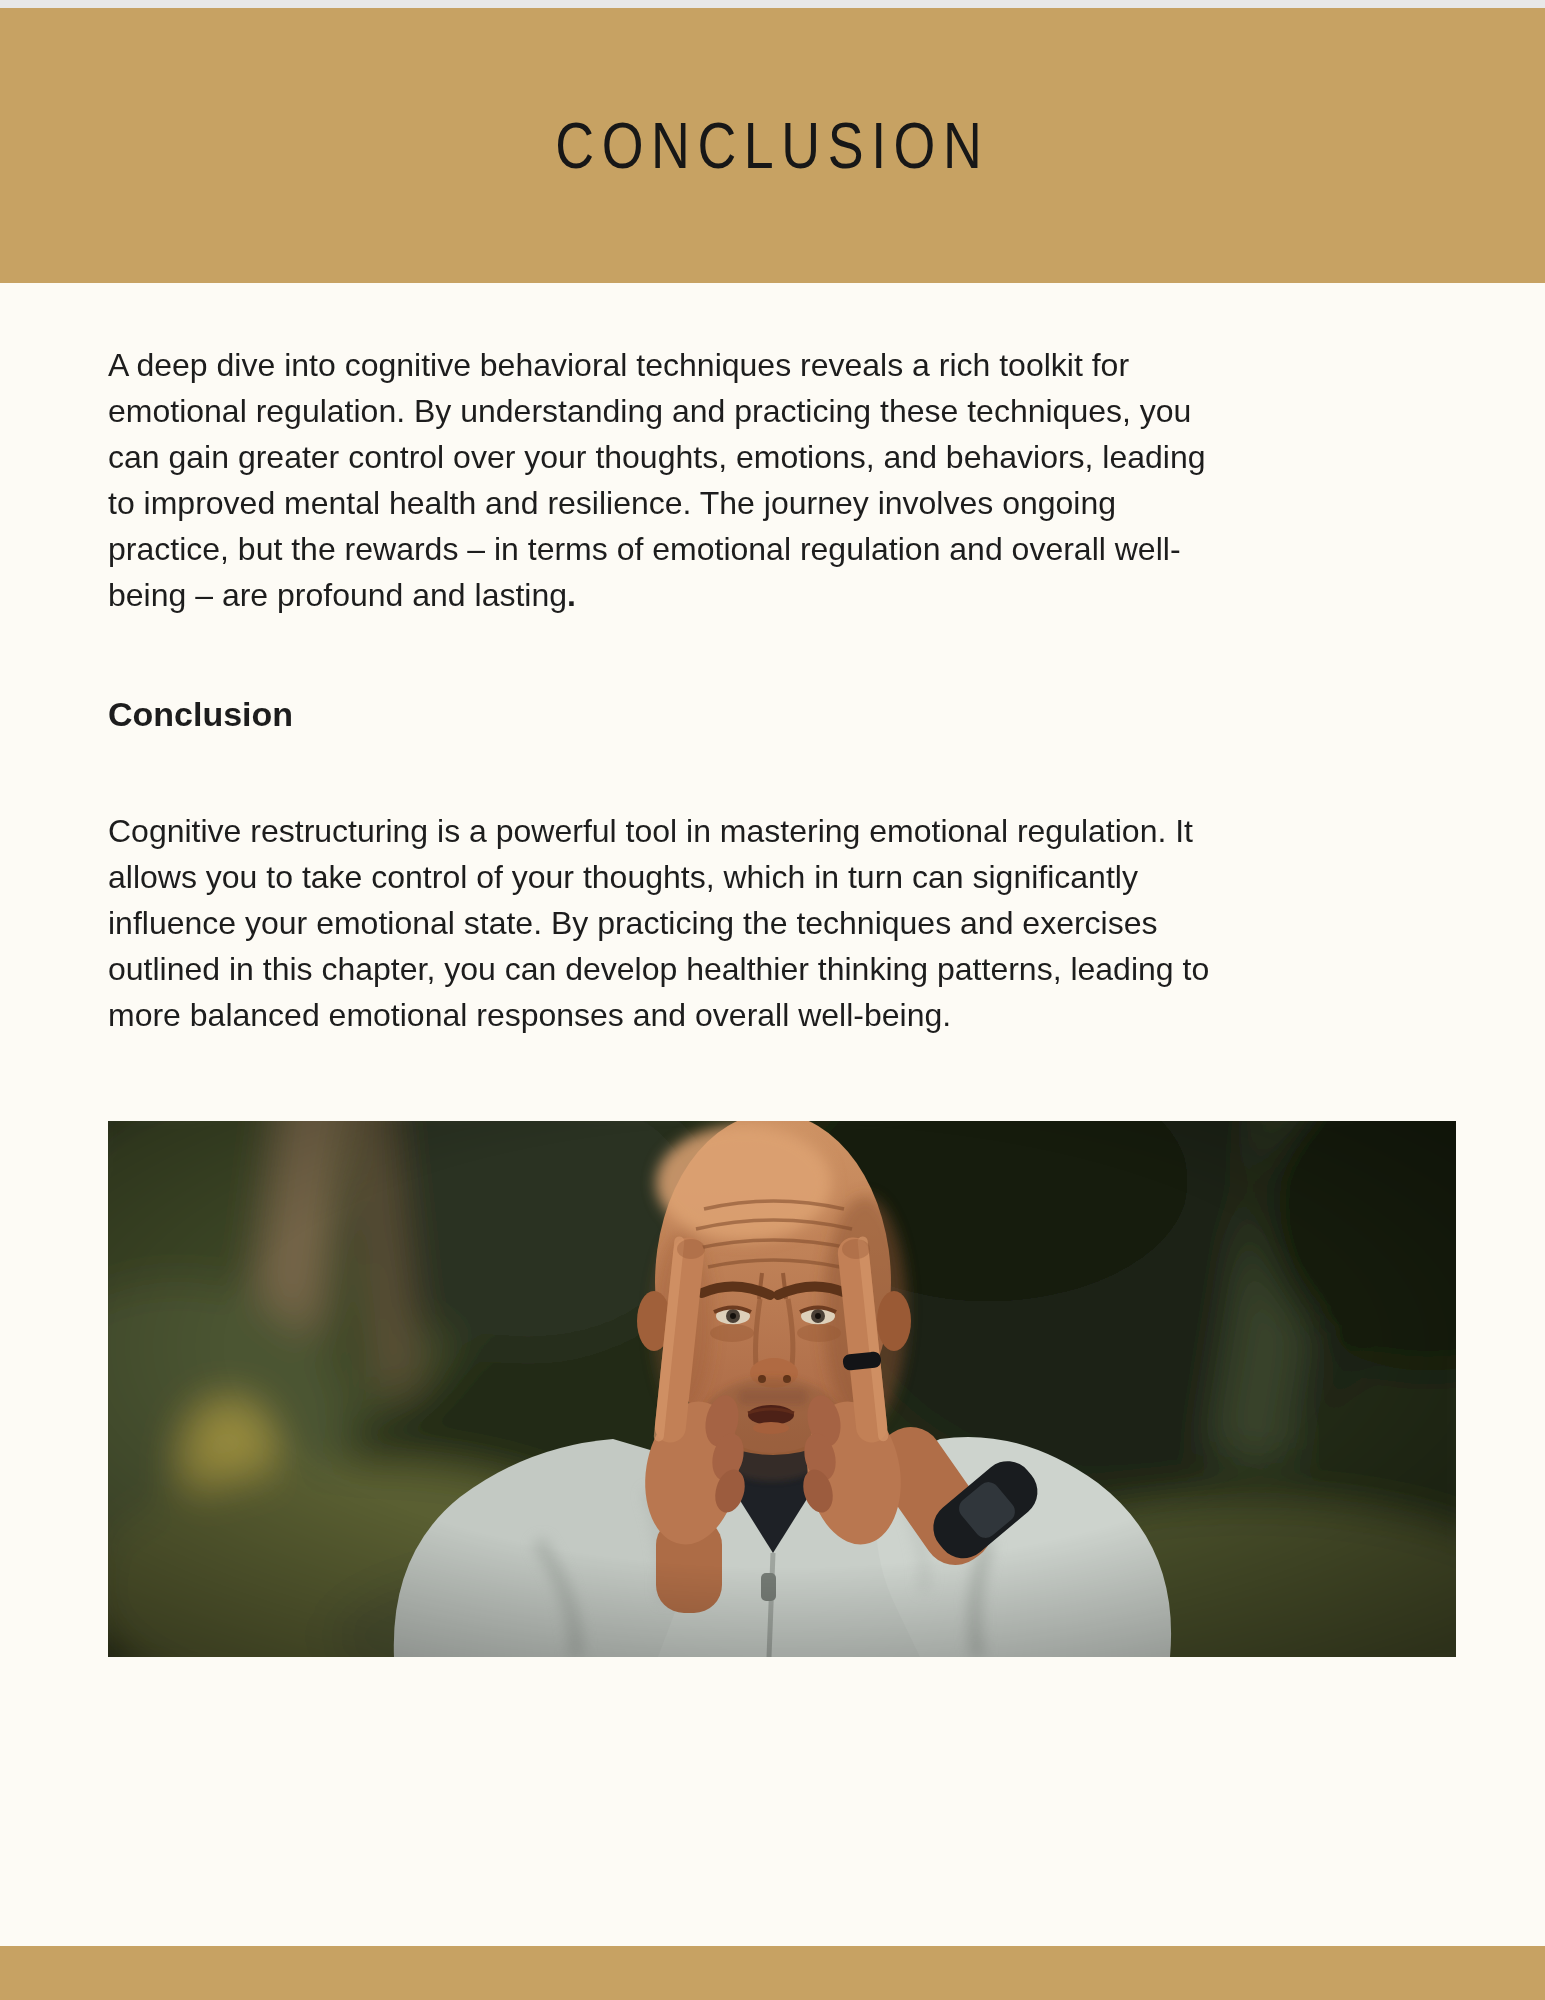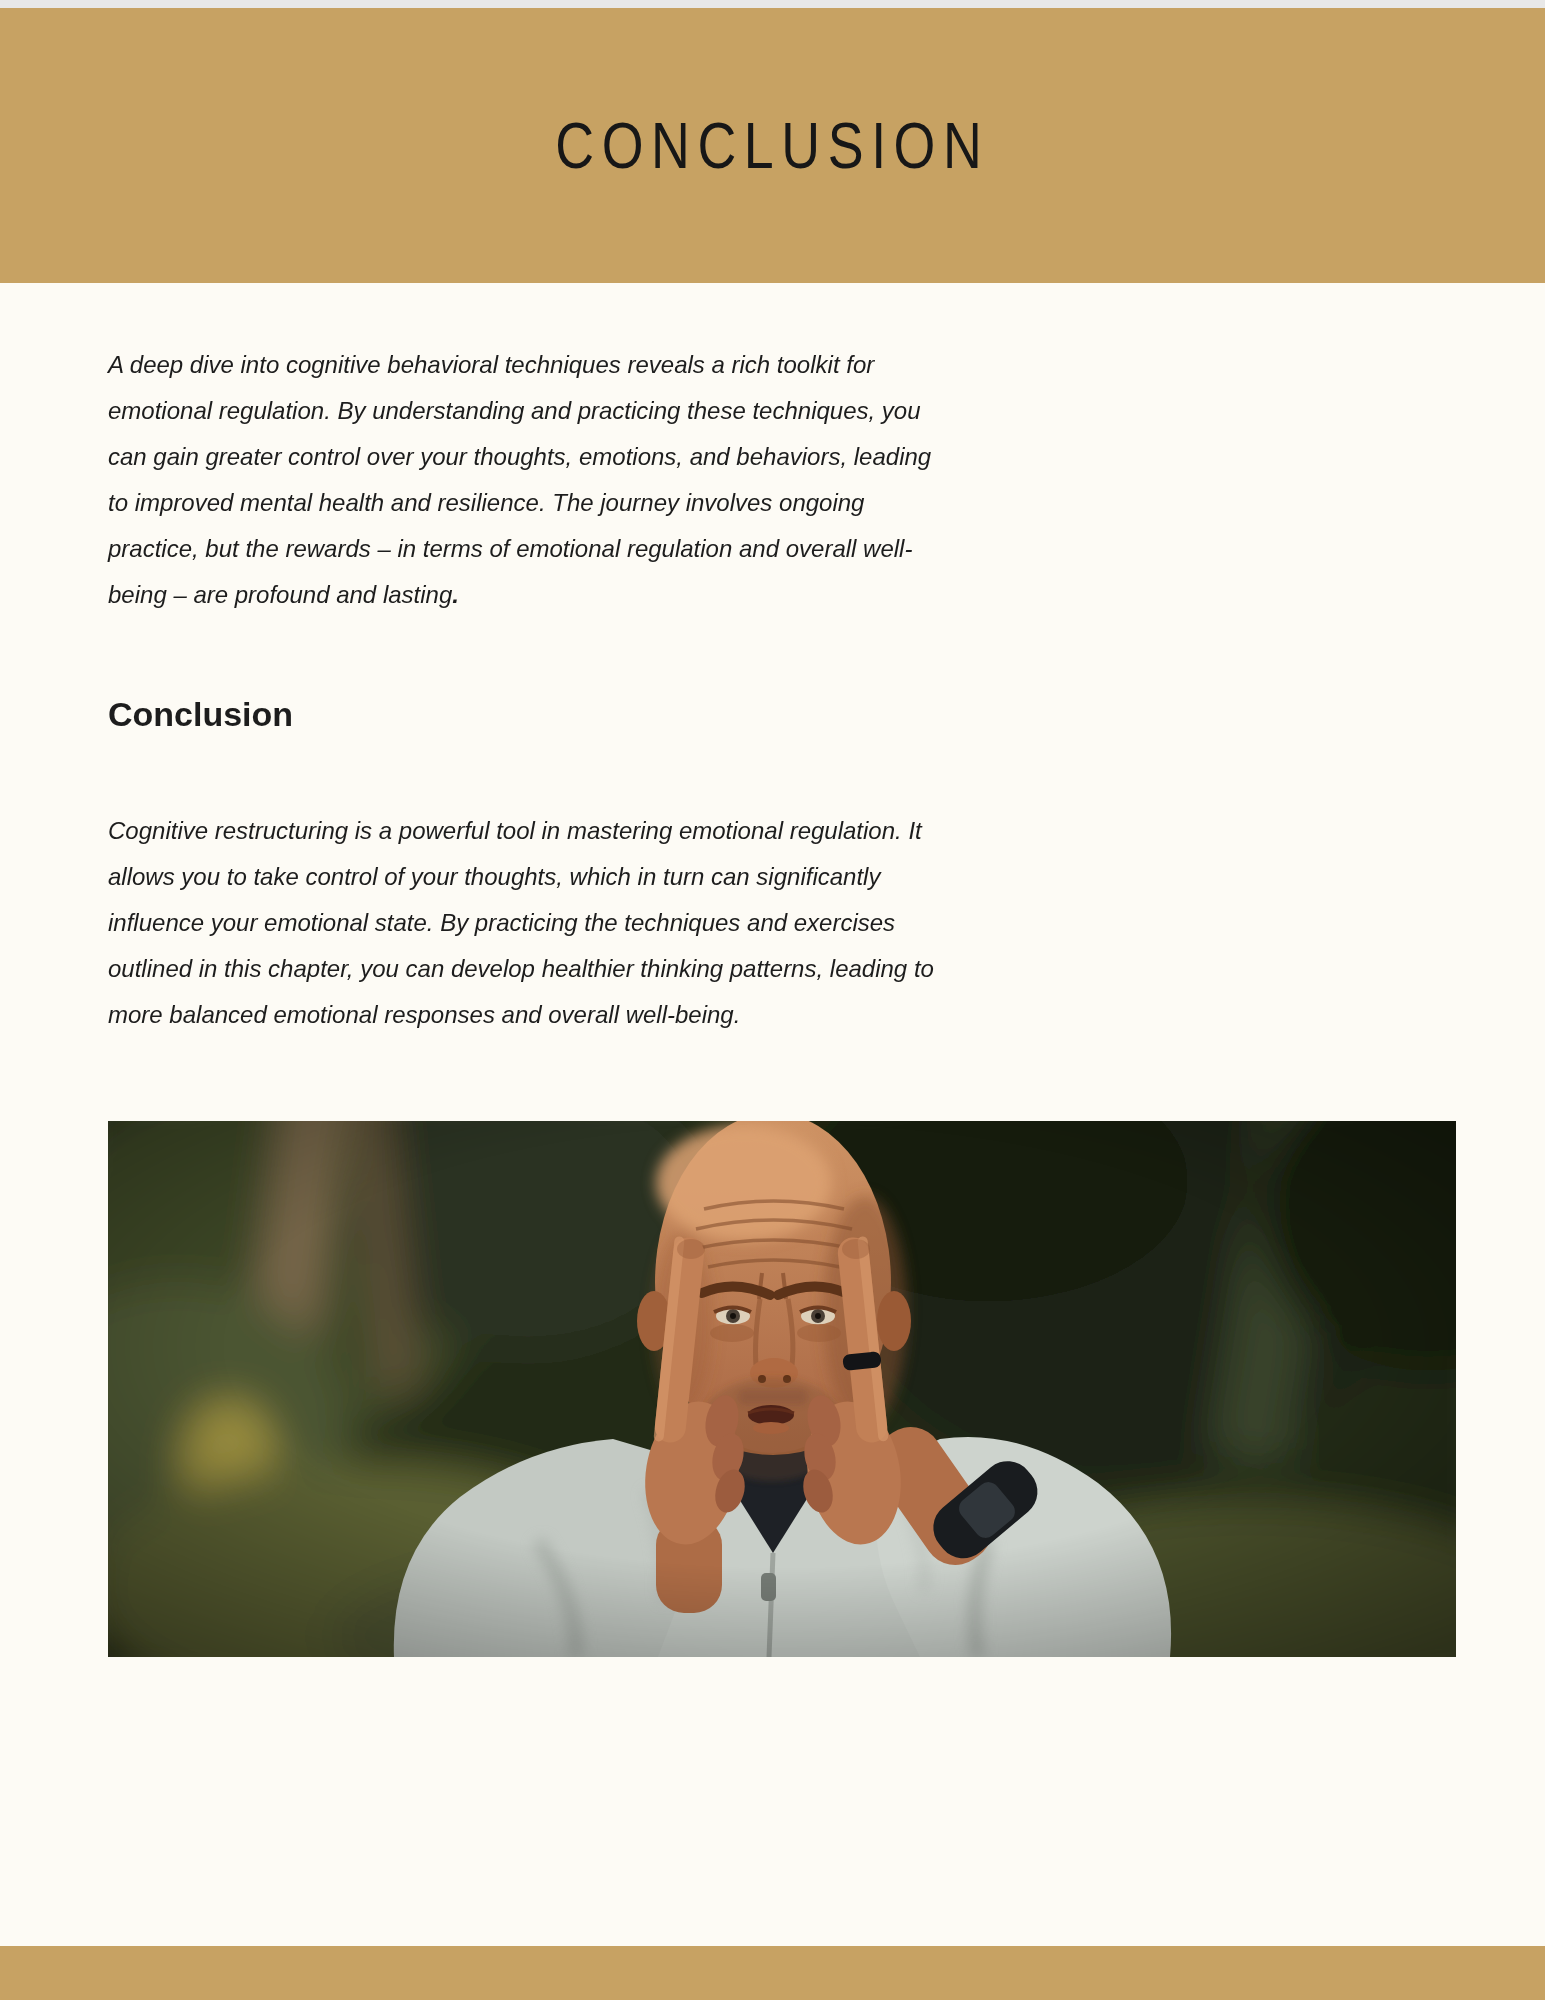--- a/index.html
+++ b/index.html
@@ -57,23 +57,22 @@
     position: absolute;
     left: 25px;
     top: 17px;
     width: 11px;
     height: 11px;
     border-radius: 50%;
     background: var(--text);
   }
   p {
     margin: 0;
-    font-size: 24px;
+    font-size: 32px;
     line-height: 46px;
-    font-style: italic;
   }
   .p1 { margin-top: 59px; }
   .p2 { margin-top: 71px; }
   .pre { white-space: pre-line; }
   .b { font-weight: 700; }
   .subheading {
     margin: 73px 0 0 0;
     font-size: 34px;
     line-height: 46px;
     font-weight: 700;

